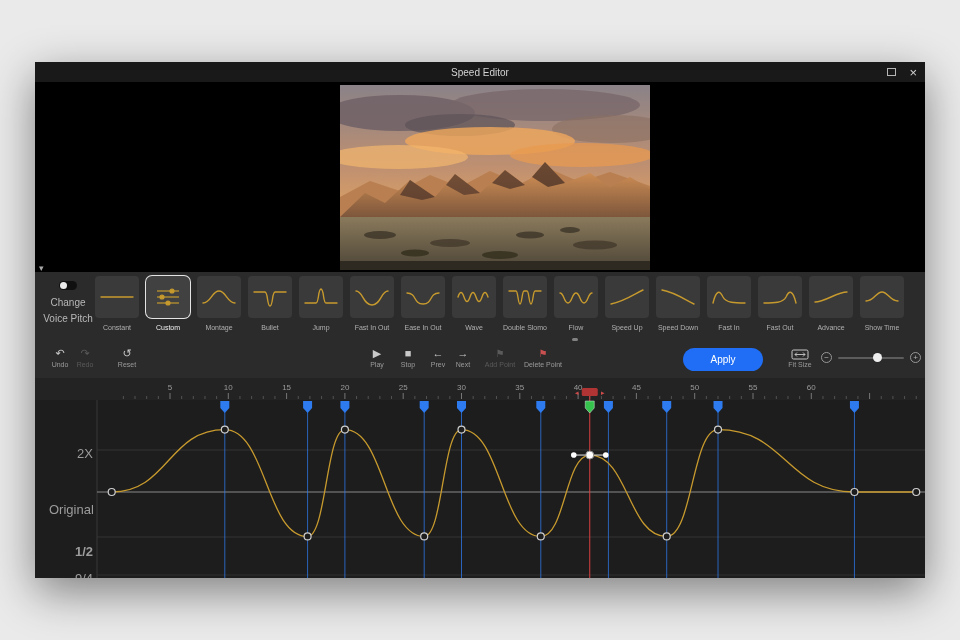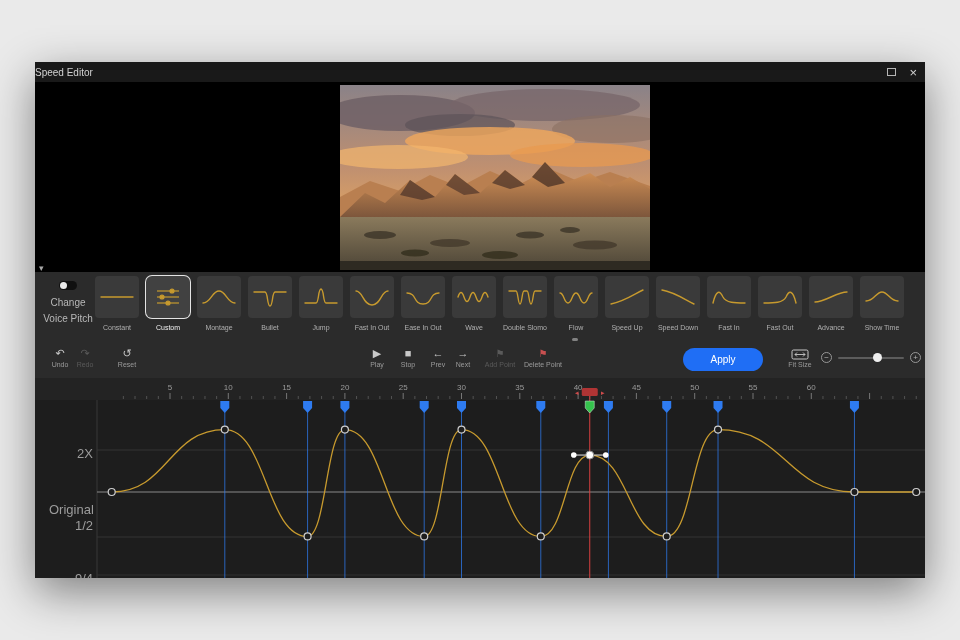--- a/index.html
+++ b/index.html
@@ -1,19 +1,19 @@
 <!DOCTYPE html>
 <html><head>
 <meta charset="utf-8">
 <style>
   *{margin:0;padding:0;box-sizing:border-box}
   html,body{width:960px;height:640px;background:#eaeaea;font-family:"Liberation Sans",sans-serif;overflow:hidden}
   .stage{position:relative;width:960px;height:640px;background:#eaeaea}
   .window{position:absolute;left:35px;top:62px;width:890px;height:516px;background:#2b2b2b;box-shadow:0 14px 42px rgba(0,0,0,.45)}
-  .titlebar{position:absolute;top:0;left:0;right:0;height:20px;background:#191919;display:flex;align-items:center;}
+  .titlebar{position:absolute;top:0;left:0;right:0;height:20px;background:#191919;display:flex;align-items:center;justify-content:center}
   .title{font-size:10px;color:#d2d2d2}
   .win-controls{position:absolute;right:8px;top:0;height:20px;display:flex;align-items:center;gap:13px}
   .max-btn{width:9px;height:8px;border:1px solid #b5b5b5;display:inline-block}
   .close-btn{color:#d2d2d2;font-size:13px;line-height:1;cursor:default}
   .preview{position:absolute;top:20px;left:0;width:890px;height:190px;background:#000;overflow:hidden}
   .photo{position:absolute;left:305px;top:3px;width:310px;height:185px}
   .presets-section{position:absolute;top:210px;left:0;width:890px;height:72px}
   .collapse-arrow{position:absolute;left:4px;top:-9px;color:#a8a8a8;font-size:9px}
   .voice-pitch{position:absolute;left:6px;top:9px;width:54px;text-align:center}
   .toggle{width:18px;height:9px;border-radius:5px;background:#101010;margin:0 auto;position:relative}
@@ -445,19 +445,19 @@
           <circle cx="570.76" cy="77.0523578161439" r="2.8" fill="#fff"></circle>
           <circle cx="554.76" cy="77.0523578161439" r="4" fill="#fff" stroke="#8a8a8a"></circle>
           <circle cx="631.7160000000001" cy="158.47353494024986" r="3.5" fill="#1d1d1d" stroke="#cfcfcf" stroke-width="1.2"></circle>
           <circle cx="683.0200000000001" cy="51.61207325884985" r="3.5" fill="#1d1d1d" stroke="#cfcfcf" stroke-width="1.2"></circle>
           <circle cx="819.4420000000001" cy="114" r="3.5" fill="#1d1d1d" stroke="#cfcfcf" stroke-width="1.2"></circle>
           <circle cx="881.24" cy="114" r="3.5" fill="#1d1d1d" stroke="#cfcfcf" stroke-width="1.2"></circle>
         </svg>
       <div id="y-labels">
           <div class="y-label" style="top: 68px;">2X</div>
           <div class="y-label" style="top: 124px;">Original</div>
-          <div class="y-label" style="top: 140px;">1/2</div>
+          <div class="y-label" style="top: 166px; font-weight: bold;">1/2</div>
           <div class="y-label" style="top: 193px;">9/4</div>
         </div>
     </div>
 
   </div>
 </div>
 
 </body></html>

